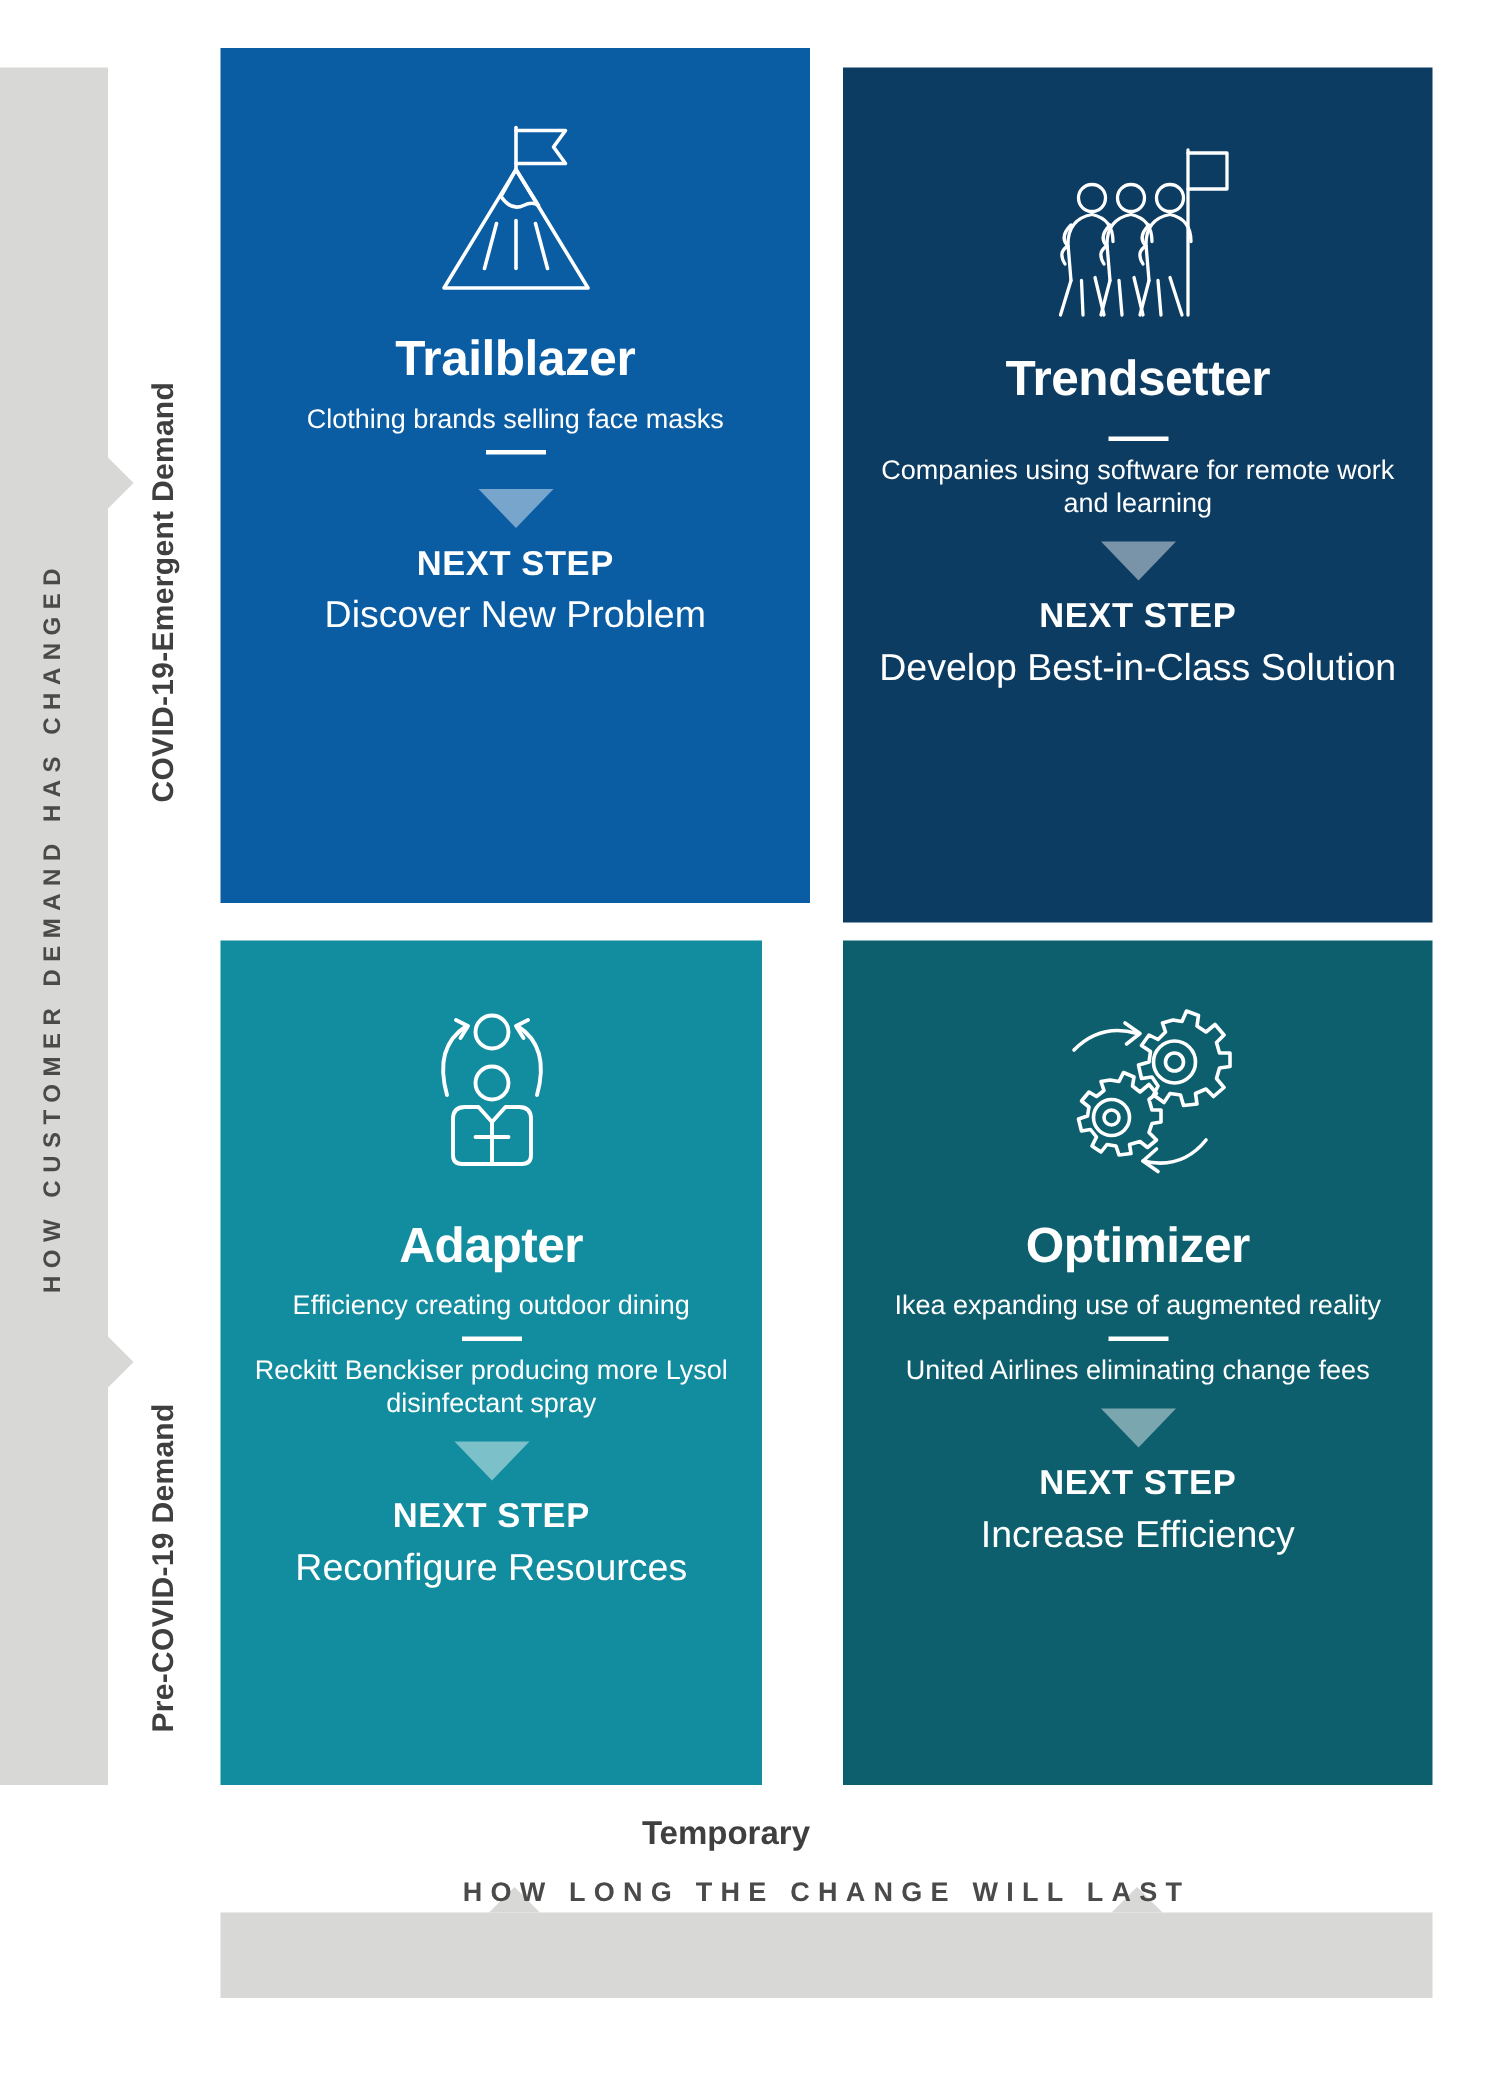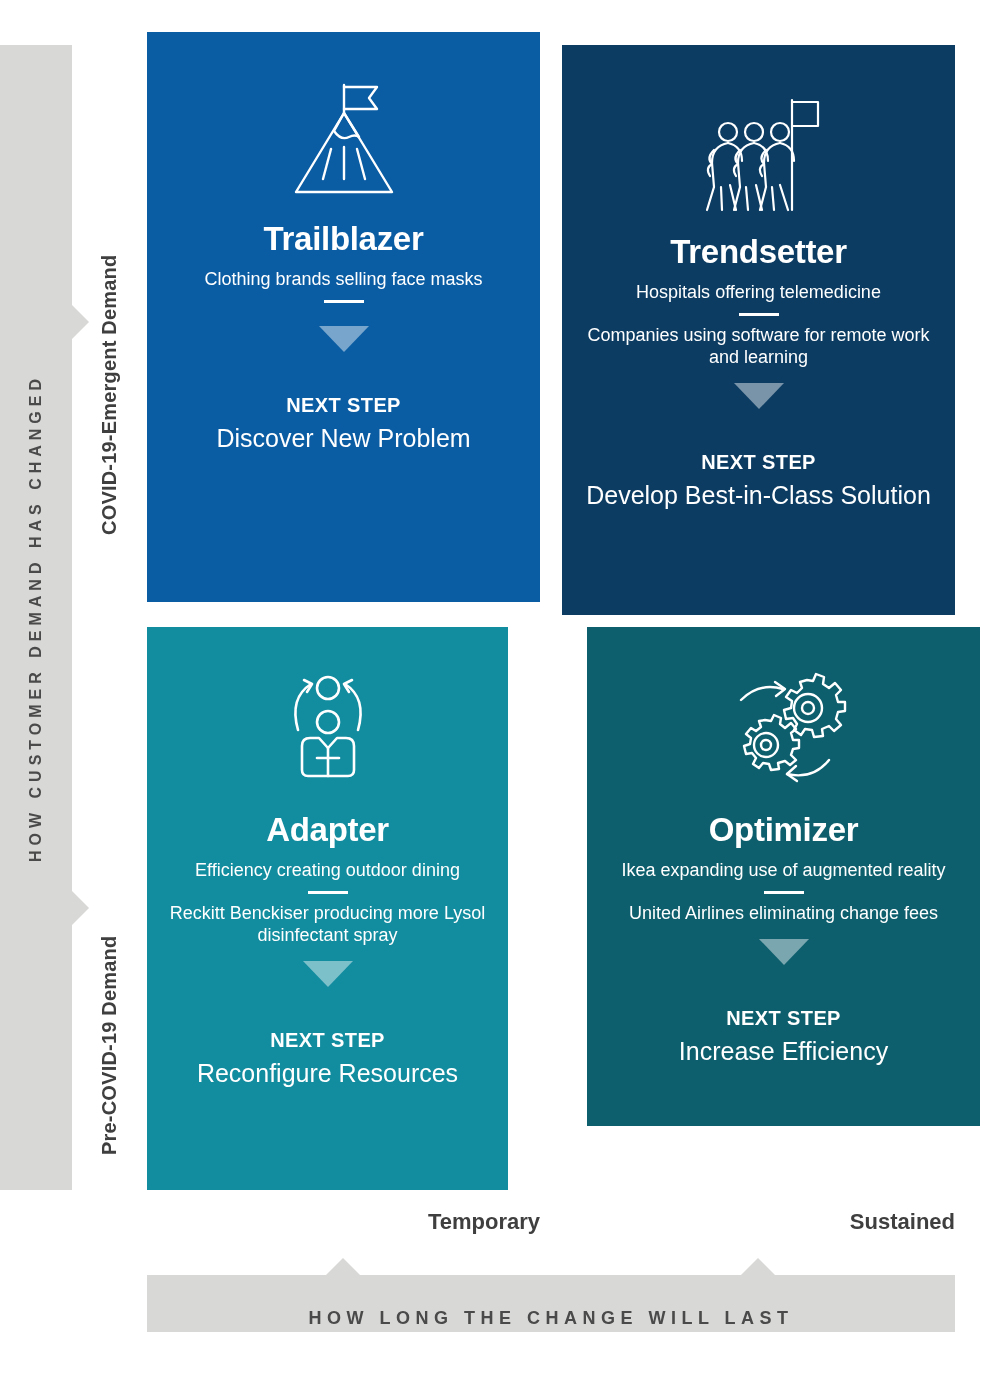--- a/index.html
+++ b/index.html
@@ -52,21 +52,21 @@
     position:absolute;
     box-sizing:border-box;
     padding:0 18px;
     display:flex;flex-direction:column;align-items:center;
     color:#ffffff;
     text-align:center;
   }
   #quad-trailblazer{left:147px;top:32px;  width:393px;height:570px;}
   #quad-trendsetter{left:562px;top:45px;  width:393px;height:570px;}
   #quad-adapter    {left:147px;top:627px; width:361px;height:563px;}
-  #quad-optimizer  {left:587px;top:627px; width:393px;height:499px;}
+  #quad-optimizer  {left:562px;top:627px; width:393px;height:563px;}
 
   .icon-wrap{
     margin-top:42px;
     height:140px;
     display:flex;align-items:center;justify-content:center;
   }
   .icon-wrap.tight{margin-top:38px;}
   .q-title{
     font-size:33px;font-weight:700;line-height:1;
     margin-top:8px;margin-bottom:14px;
@@ -79,39 +79,39 @@
     width:40px;height:3px;background:#ffffff;
     margin:9px auto 9px auto;
   }
   .down-arrow{
     width:0;height:0;margin:14px auto 10px auto;
     border-left:25px solid transparent;
     border-right:25px solid transparent;
     border-top:26px solid rgba(255,255,255,.45);
   }
   .next-step-label{
-    font-size:20px;font-weight:700;letter-spacing:.4px;margin-bottom:7px;margin-top:32px;
+    font-size:23px;font-weight:700;letter-spacing:.4px;margin-bottom:7px;
   }
   .next-step-value{font-size:25px;font-weight:400;}
 
   
   .col-label{
     position:absolute;top:1209px;
     font-size:22px;font-weight:700;color:#3f3f3f;
     text-align:right;white-space:nowrap;
   }
   #col-label-left{left:147px;width:393px;}
   #col-label-right{left:562px;width:393px;}
 
   #x-axis-bar{
     position:absolute;left:147px;top:1275px;width:808px;height:57px;
     background:#d8d8d6;
   }
   #x-axis-label{
-    position:absolute;left:147px;top:1290px;width:808px;height:57px;
+    position:absolute;left:147px;top:1233px;width:808px;height:57px;
     display:flex;align-items:center;justify-content:center;
     color:#4a4a4a;font-size:18px;font-weight:700;letter-spacing:5.5px;
     white-space:nowrap;
   }
   .x-notch{
     position:absolute;top:1258px;width:0;height:0;
     border-left:17px solid transparent;
     border-right:17px solid transparent;
     border-bottom:17px solid #d8d8d6;
   }
@@ -171,21 +171,20 @@
         <path d="M46 95 l-6 23 M52 95 l2 23 M62 93 l6 25"></path>
 
         <circle cx="34" cy="40" r="9"></circle>
         <path d="M34 51 q-16 3 -16 20 l2 24"></path>
         <path d="M34 51 q14 3 14 18"></path>
         <path d="M20 58 q-8 8 -2 14 q-7 4 -2 12"></path>
         <path d="M20 95 l-7 23 M27 95 l1 23 M36 93 l6 25"></path>
       </svg>
     </div>
     <div class="q-title">Trendsetter</div>
-    <div class="q-example">Hospitals offering telemedicine</div>
     <div class="q-divider"></div>
     <div class="q-example">Companies using software for remote work and learning</div>
     <div class="down-arrow"></div>
     <div class="next-step-label">NEXT STEP</div>
     <div class="next-step-value">Develop Best-in-Class Solution</div>
   </div>
 
   <div class="quadrant" id="quad-adapter" style="background:#128c9f">
     <div class="icon-wrap tight">
       <svg width="130" height="130" viewBox="0 0 130 130" fill="none" stroke="#ffffff" stroke-width="2.6" stroke-linejoin="round" stroke-linecap="round">
@@ -239,21 +238,20 @@
     <div class="q-title">Optimizer</div>
     <div class="q-example">Ikea expanding use of augmented reality</div>
     <div class="q-divider"></div>
     <div class="q-example">United Airlines eliminating change fees</div>
     <div class="down-arrow"></div>
     <div class="next-step-label">NEXT STEP</div>
     <div class="next-step-value">Increase Efficiency</div>
   </div>
 
   <div class="col-label" id="col-label-left">Temporary</div>
-  <div class="col-label" id="col-label-right">Sustained</div>
 
   <div class="x-notch" id="x-notch-left"></div>
   <div class="x-notch" id="x-notch-right"></div>
 
   <div id="x-axis-bar"></div>
   <div id="x-axis-label">HOW LONG THE CHANGE WILL LAST</div>
 
 </div>
 
 </body></html>

